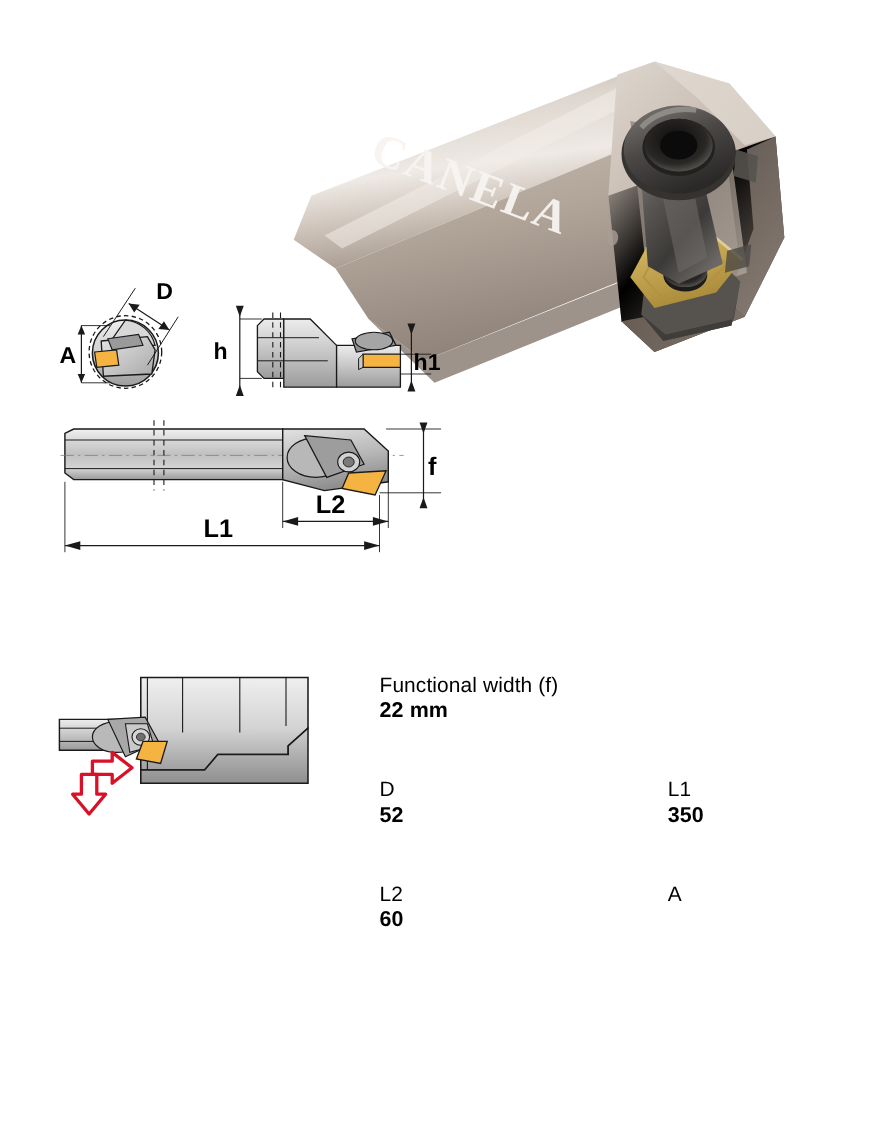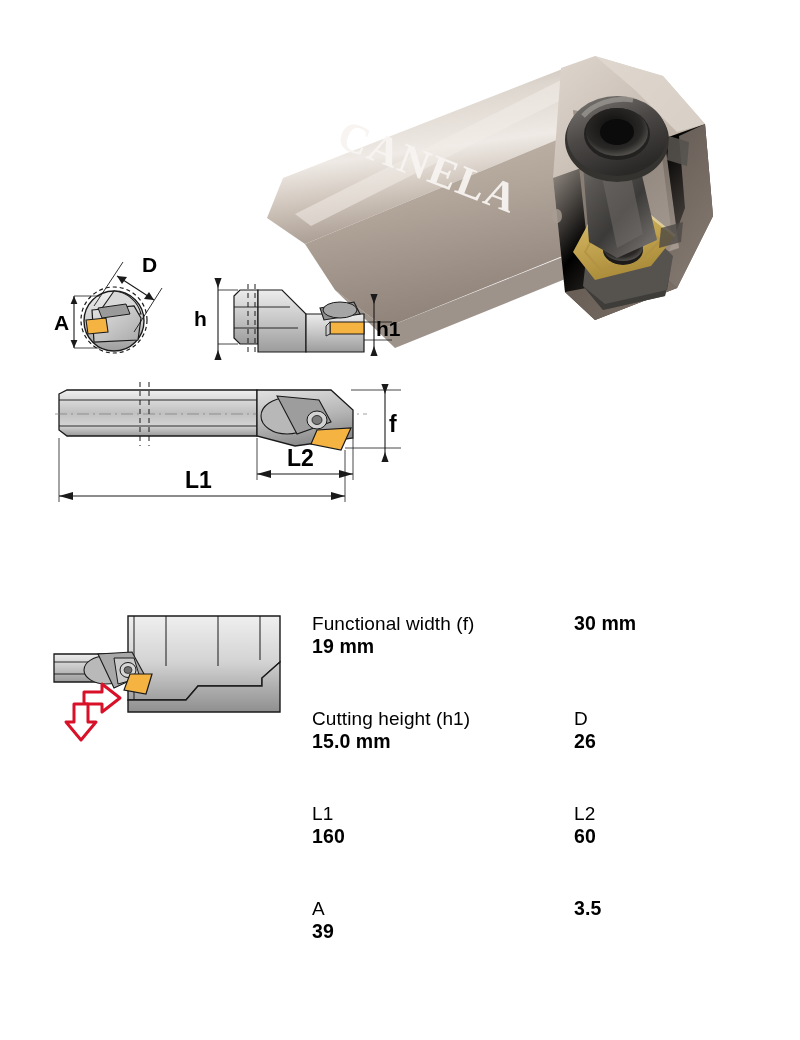--- a/index.html
+++ b/index.html
@@ -32,21 +32,21 @@
 
   
   #drawing-endview   { position: absolute; left: 38px;  top: 248px; width: 165px; height: 125px; }
   #drawing-sideview  { position: absolute; left: 178px; top: 252px; width: 225px; height: 120px; }
   #drawing-fulllength{ position: absolute; left: 45px;  top: 378px; width: 370px; height: 135px; }
   #drawing-application{position: absolute; left: 48px;  top: 608px; width: 235px; height: 155px; }
 
   
   #spec-block {
     position: absolute;
-    left: 312px;
+    left: 345px;
     top: 612px;
     width: 450px;
   }
   .spec-grid {
     display: grid;
     grid-template-columns: 262px 1fr;
     grid-row-gap: 48px;
   }
   .spec-cell { }
   .spec-label {
@@ -392,48 +392,41 @@
     <g>
       <polygon points="26,96 40,96 40,114 48,114 33,132 18,114 26,114" fill="#ffffff" stroke="#d81028" stroke-width="3" stroke-linejoin="round"></polygon>
     </g>
   </svg>
 
   <div id="spec-block">
     <div class="spec-grid">
 
       <div class="spec-cell">
         <div class="spec-label">Functional width (f)</div>
-        <div class="spec-value">19 mm</div>
-      </div>
-      <div class="spec-cell">
-        <div class="spec-value">30 mm</div>
-      </div>
-
-      <div class="spec-cell">
-        <div class="spec-label">Cutting height (h1)</div>
-        <div class="spec-value">15.0 mm</div>
-      </div>
+        <div class="spec-value">22 mm</div>
+      </div>
+      <div class="spec-cell">
+      </div>
+
       <div class="spec-cell">
         <div class="spec-label">D</div>
-        <div class="spec-value">26</div>
+        <div class="spec-value">52</div>
       </div>
 
       <div class="spec-cell">
         <div class="spec-label">L1</div>
-        <div class="spec-value">160</div>
+        <div class="spec-value">350</div>
       </div>
       <div class="spec-cell">
         <div class="spec-label">L2</div>
         <div class="spec-value">60</div>
       </div>
 
       <div class="spec-cell">
         <div class="spec-label">A</div>
-        <div class="spec-value">39</div>
-      </div>
-      <div class="spec-cell">
-        <div class="spec-value">3.5</div>
+      </div>
+      <div class="spec-cell">
       </div>
 
     </div>
   </div>
 
 </div>
 
 </body></html>

